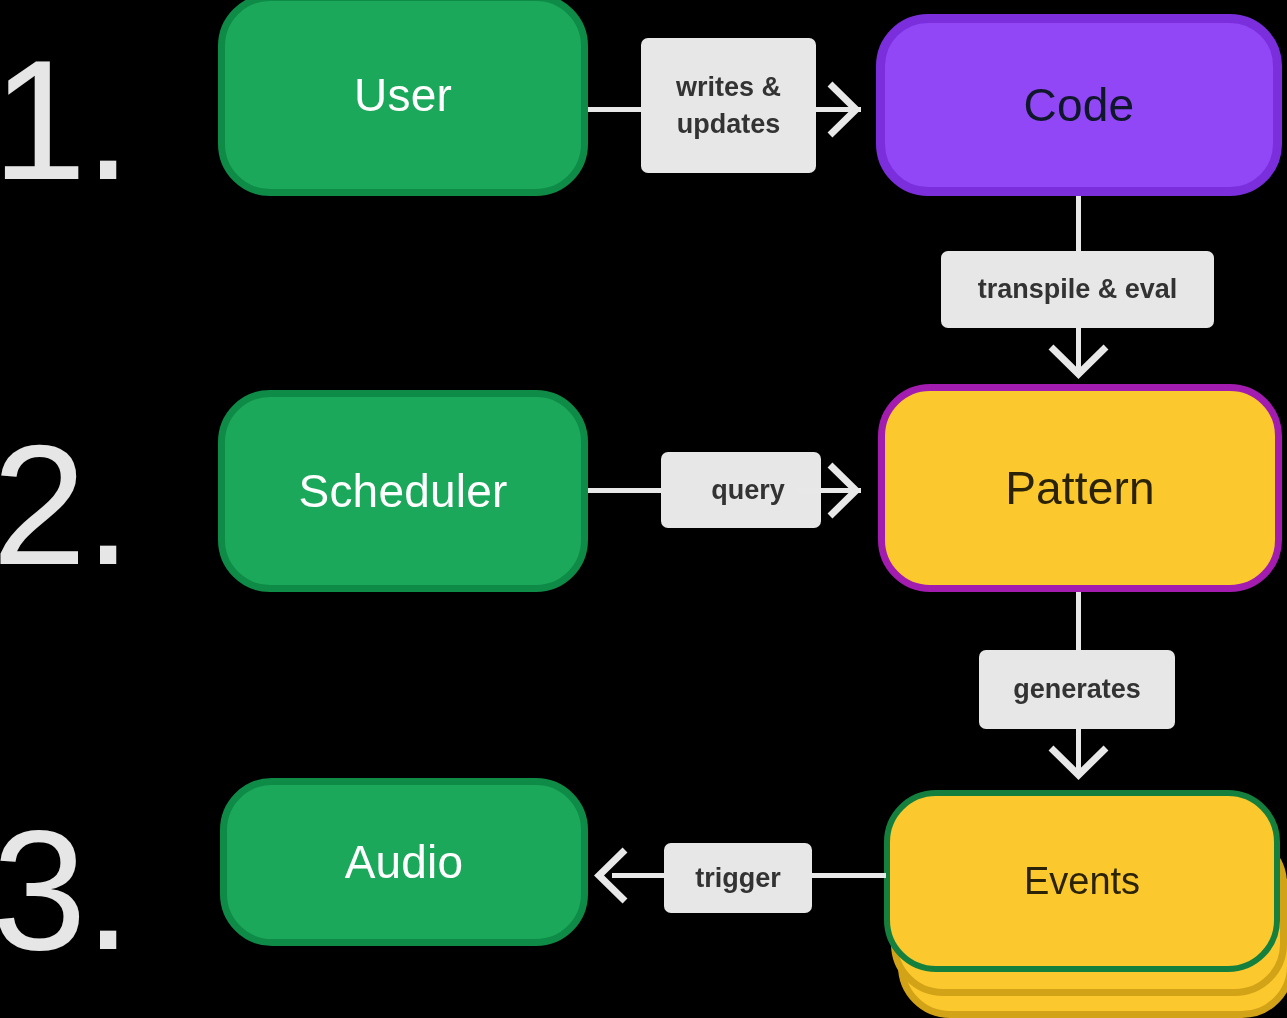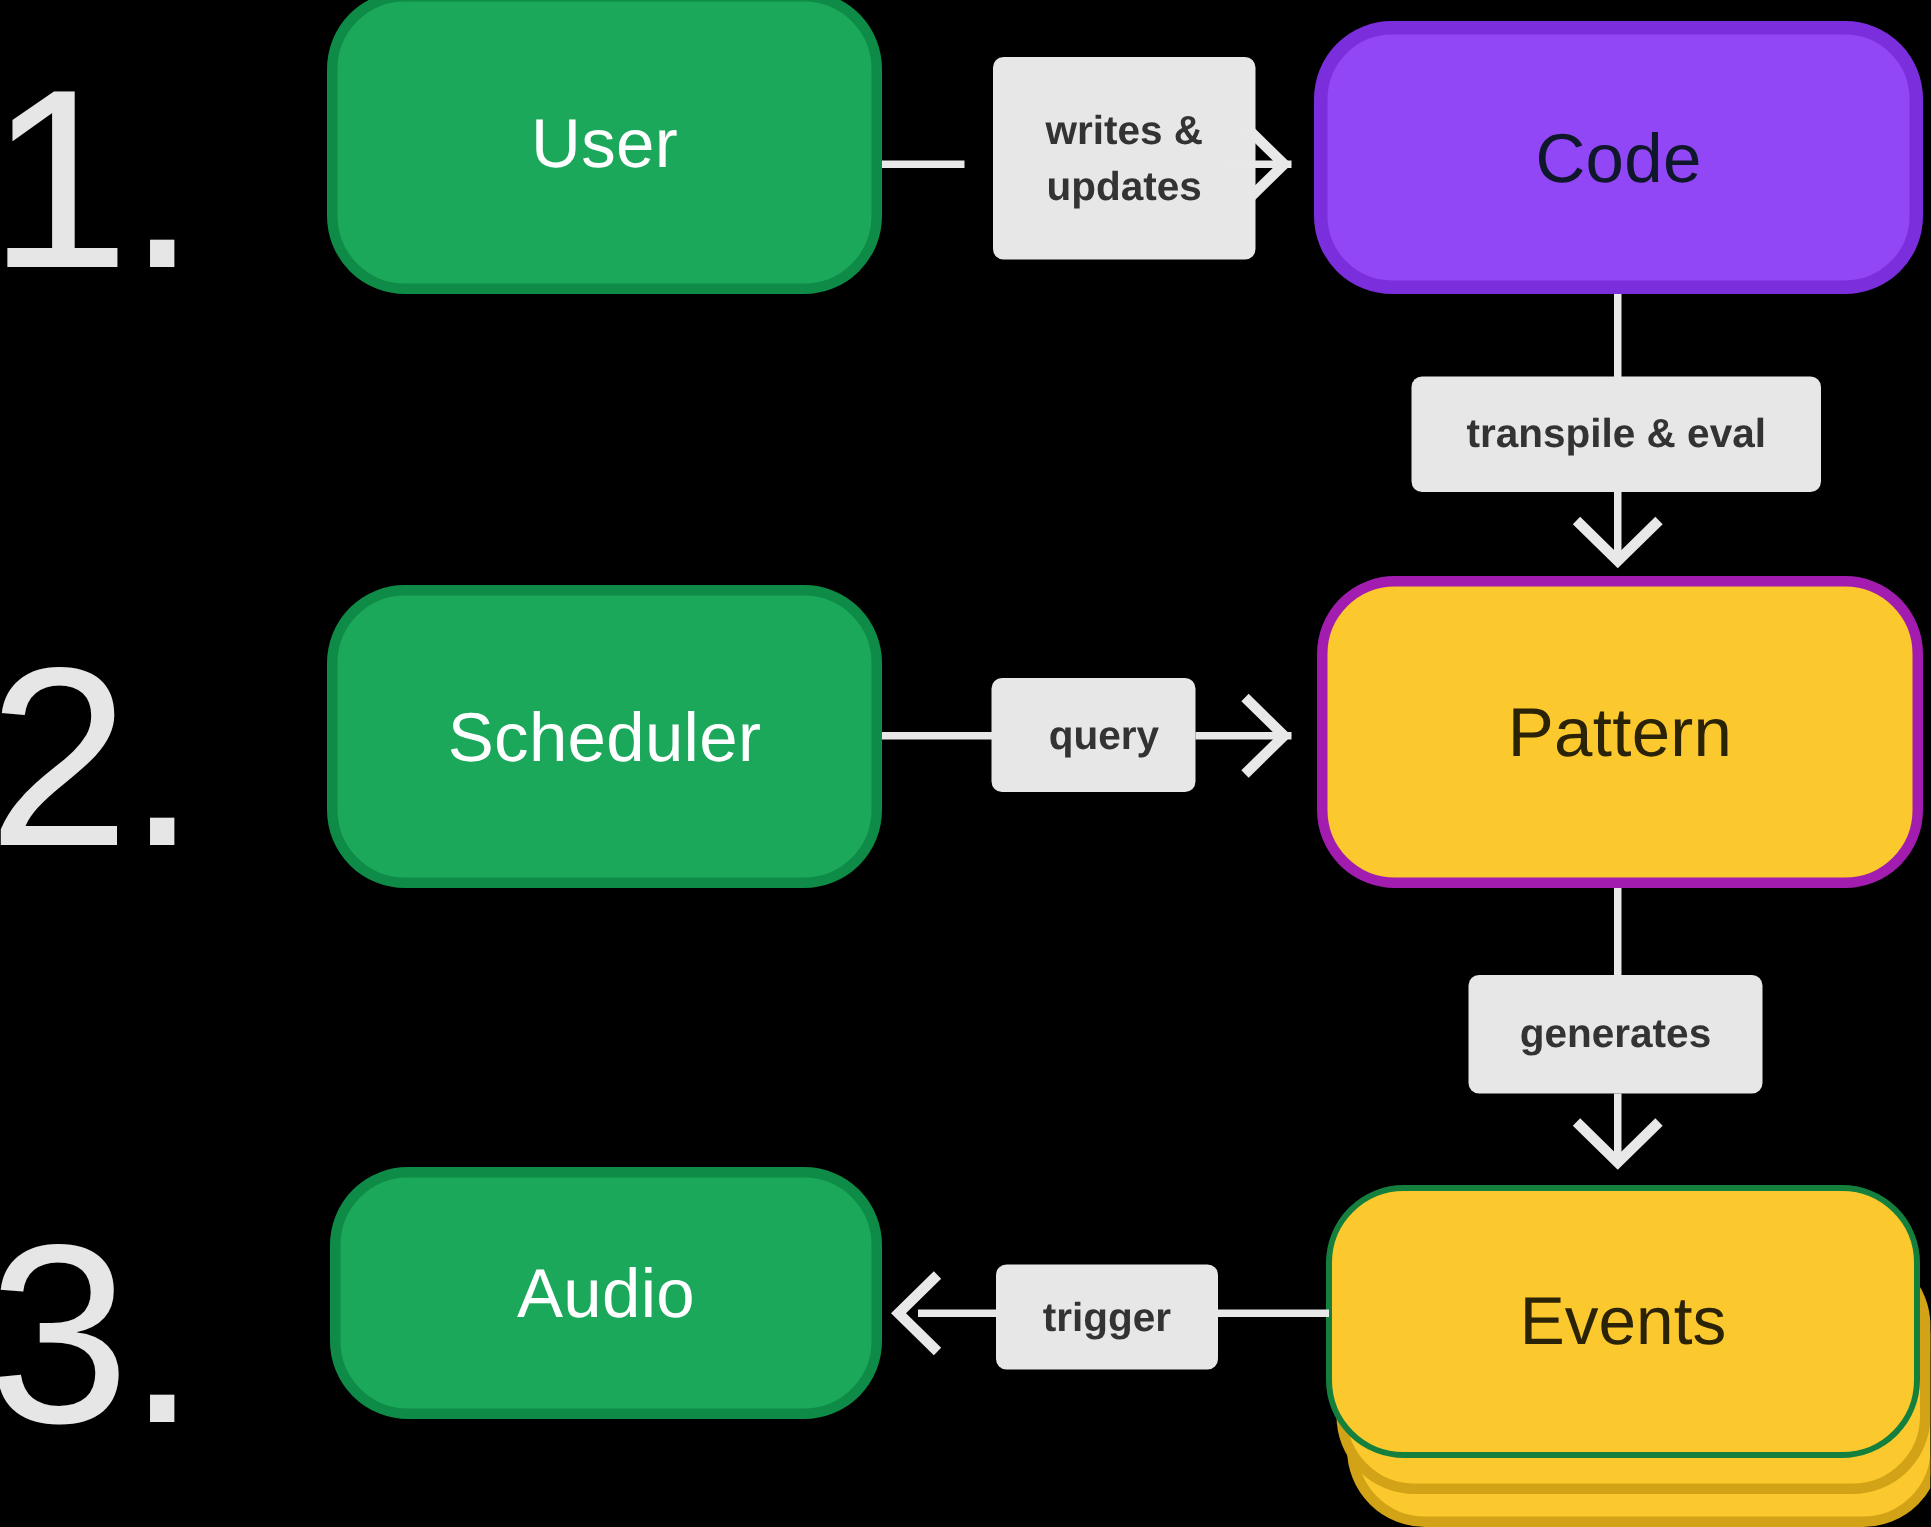--- a/index.html
+++ b/index.html
@@ -71,24 +71,24 @@
     border: 7px solid #D3A317;
     border-radius: 52px;
   }
   .stack-top {
     position: absolute;
     box-sizing: border-box;
     display: flex;
     align-items: center;
     justify-content: center;
     background: #FBC82D;
-    border: 4px solid #15803d;
+    border: 6px solid #15803d;
     border-radius: 52px;
     color: #2B2308;
-    font-size: 45px;
+    font-size: 38px;
     white-space: nowrap;
   }
 
   
   .line-h {
     position: absolute;
     height: 5px;
     background: #E8E8E8;
   }
   .line-v {
@@ -125,21 +125,21 @@
 <div id="stage">
 
   <div class="step-num" style="left:-8px; top:35px;">1.</div>
   <div class="step-num" style="left:-8px; top:420px;">2.</div>
   <div class="step-num" style="left:-8px; top:805px;">3.</div>
 
   <div class="node node-green" style="left:218px; top:-6px; width:370px; height:202px;">User</div>
 
   <div class="line-h" style="left:588px; top:107px; width:55px;"></div>
 
-  <div class="edge-label" style="left:641px; top:38px; width:175px; height:135px;margin-left:21px;">writes &amp;
+  <div class="edge-label" style="left:641px; top:38px; width:175px; height:135px;">writes &amp;
 updates</div>
 
   <div class="line-h" style="left:816px; top:107px; width:45px;"></div>
   <svg class="arrow-svg" style="left:826px; top:80px;" width="60" height="60">
     <path d="M4 4 L30 29.5 L4 55" fill="none" stroke="#E8E8E8" stroke-width="7" stroke-linecap="butt" stroke-linejoin="miter"></path>
   </svg>
 
   <div class="node node-purple" style="left:876px; top:14px; width:406px; height:182px;">Code</div>
 
   <div class="line-v" style="left:1076px; top:196px; height:60px;"></div>
@@ -148,21 +148,21 @@
 
   <div class="line-v" style="left:1076px; top:328px; height:45px;"></div>
   <svg class="arrow-svg" style="left:1048px; top:343px;" width="60" height="48">
     <path d="M3 4 L30.5 31 L58 4" fill="none" stroke="#E8E8E8" stroke-width="7" stroke-linecap="butt" stroke-linejoin="miter"></path>
   </svg>
 
   <div class="node node-green" style="left:218px; top:390px; width:370px; height:202px;">Scheduler</div>
 
   <div class="line-h" style="left:588px; top:488px; width:75px;"></div>
 
-  <div class="edge-label" style="left:661px; top:452px; width:136px; height:76px;padding-left:28px;">query</div>
+  <div class="edge-label" style="left:661px; top:452px; width:160px; height:76px;padding-left:28px;">query</div>
 
   <div class="line-h" style="left:797px; top:488px; width:64px;"></div>
   <svg class="arrow-svg" style="left:826px; top:461px;" width="60" height="60">
     <path d="M4 4 L30 29.5 L4 55" fill="none" stroke="#E8E8E8" stroke-width="7" stroke-linecap="butt" stroke-linejoin="miter"></path>
   </svg>
 
   <div class="node node-yellow" style="left:878px; top:384px; width:404px; height:208px;">Pattern</div>
 
   <div class="line-v" style="left:1076px; top:592px; height:60px;"></div>
 

